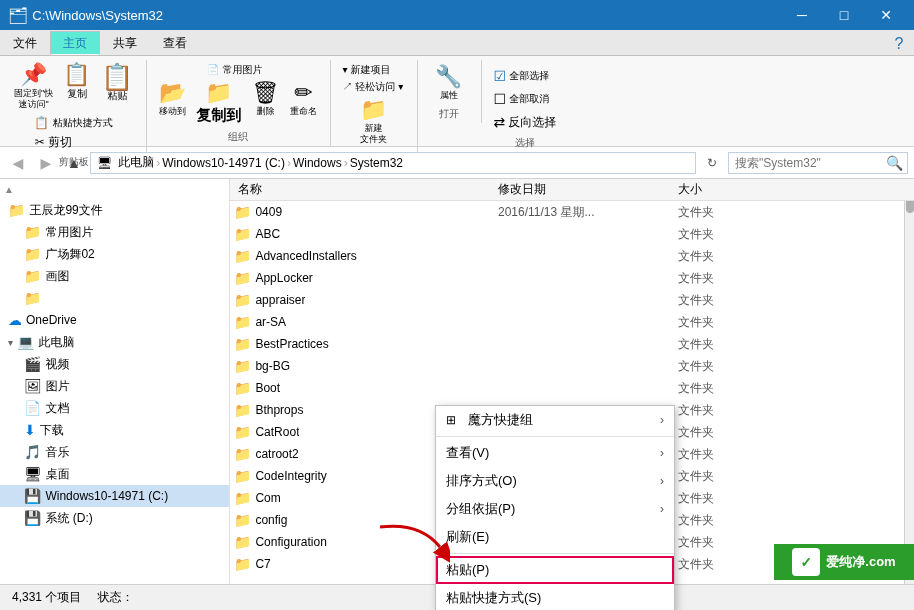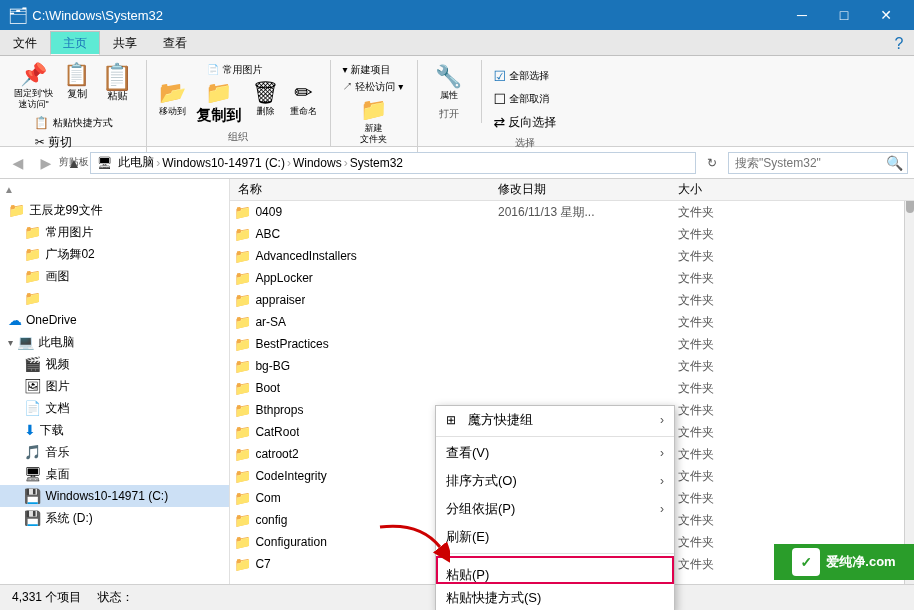--- a/index.html
+++ b/index.html
@@ -275,21 +275,20 @@
       height: 28px;
       padding: 0 10px;
       cursor: pointer;
       justify-content: space-between;
       gap: 6px;
     }
     .ctx-item.highlighted {
       background: white;
       outline: 2px solid #e0004d;
       outline-offset: -2px;
-      align-items: flex-end;
     }
     .ctx-separator {
       height: 1px;
       background: #e0e0e0;
       margin: 2px 0;
     }
     .ctx-label { flex: 1; }
     .ctx-arrow { color: #555; font-size: 12px; }
 
     

